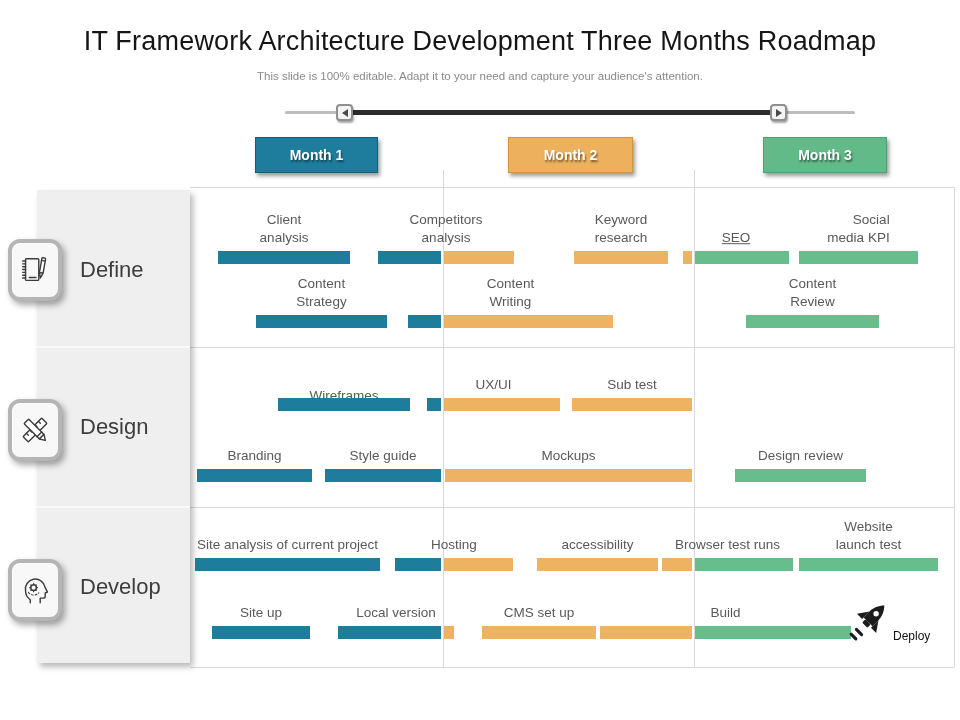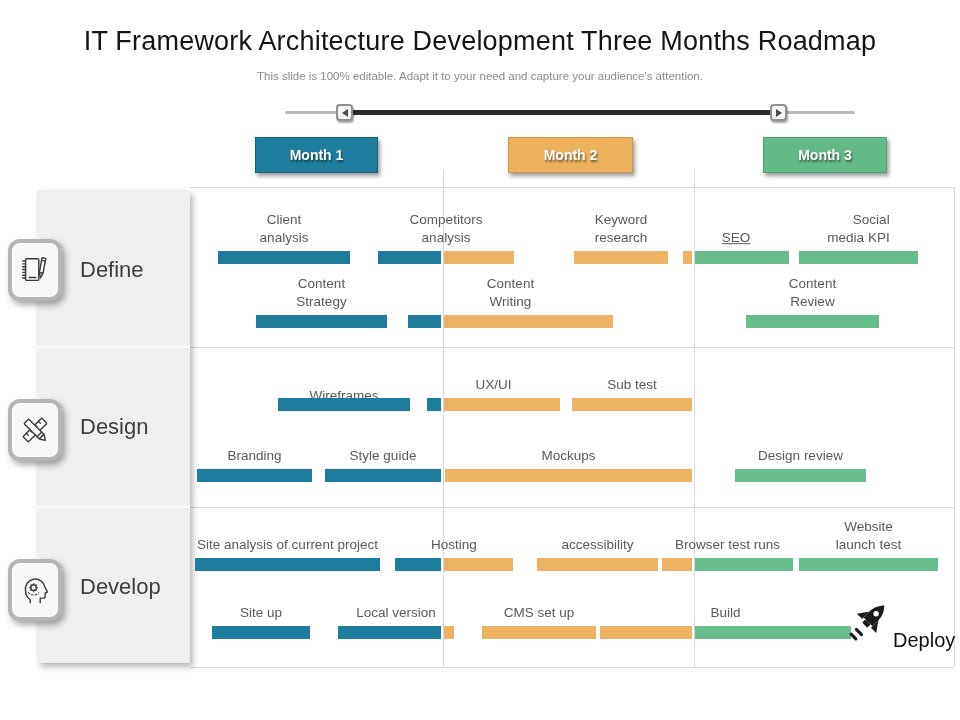--- a/index.html
+++ b/index.html
@@ -41,21 +41,21 @@
             box-shadow:3px 4px 6px rgba(0,0,0,.35), inset 1px 1px 0 #ffffff;}
   .icon-btn svg{display:block;}
 
   
   .task-label{position:absolute;transform:translate(-50%,-100%);text-align:center;font-size:13.5px;line-height:1.32;
               color:#595959;white-space:pre-line;}
   .bar-seg{position:absolute;height:13px;}
 
   
   .deploy{position:absolute;left:848px;top:598px;width:110px;height:56px;}
-  .deploy-label{position:absolute;left:45px;top:31px;font-size:20px;color:#111;}
+  .deploy-label{position:absolute;left:45px;top:31px;font-size:12px;color:#111;}
 </style>
 </head>
 <body>
 
 <div class="stage">
 
   <div class="title">IT Framework Architecture Development Three Months Roadmap</div>
   <div class="subtitle">This slide is 100% editable. Adapt it to your need and capture your audience's attention.</div>
 
   <div class="slider-track"></div>

